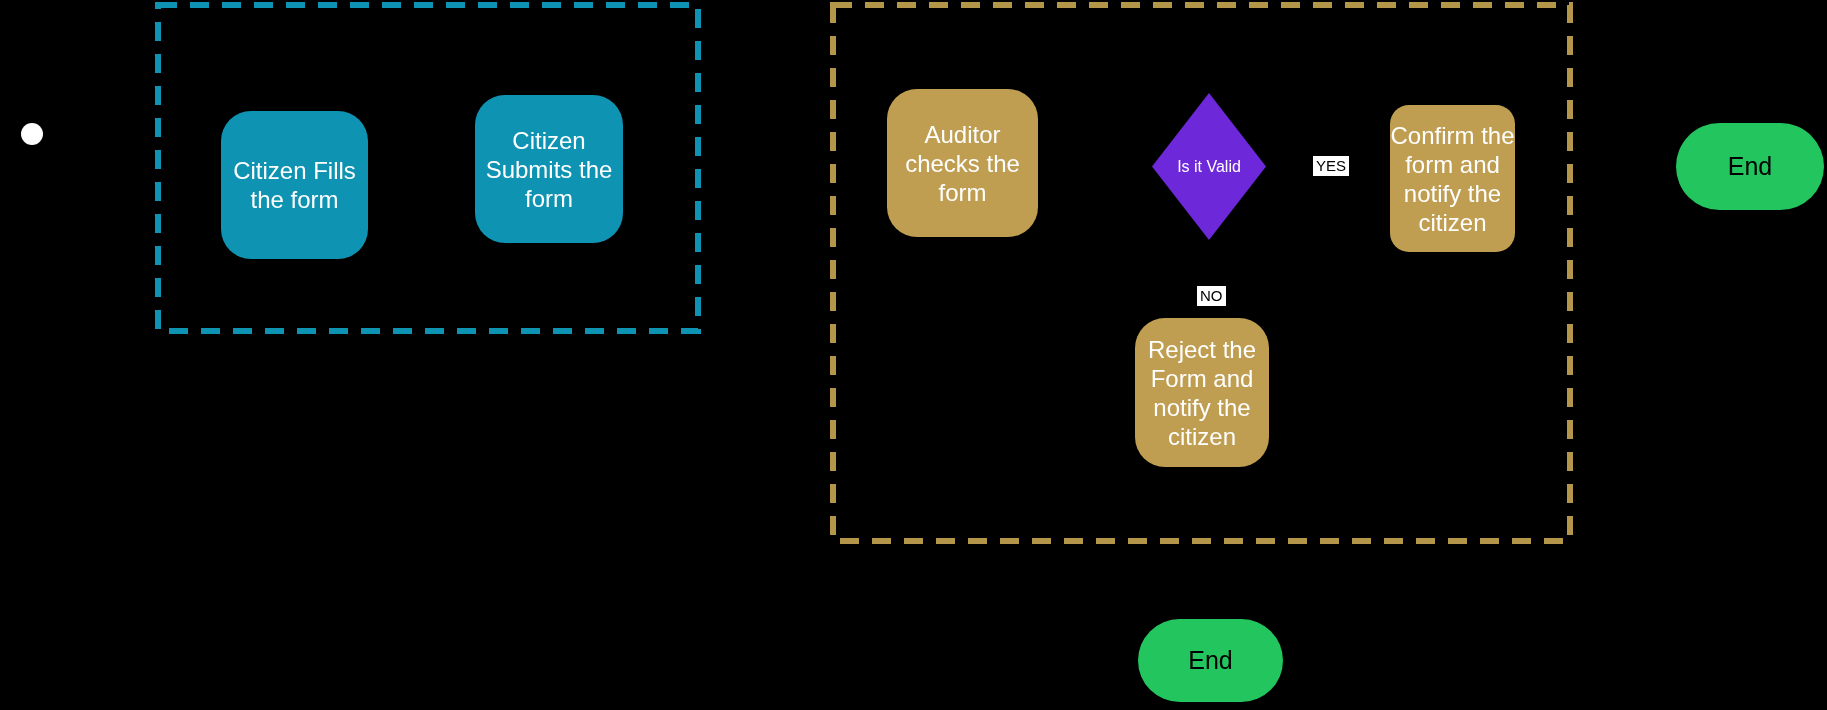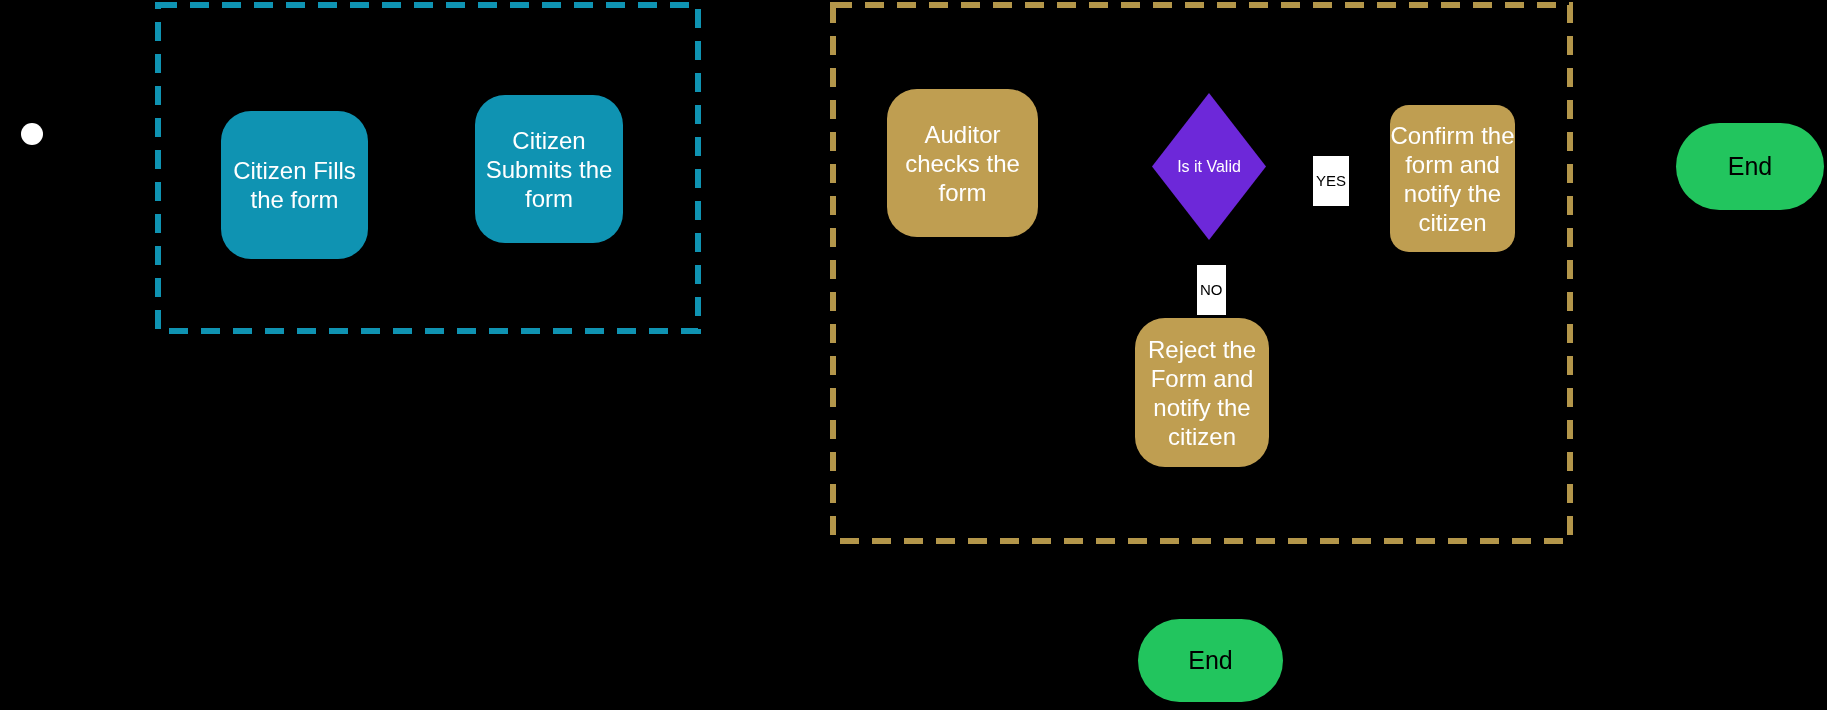--- a/index.html
+++ b/index.html
@@ -66,24 +66,24 @@
     line-height: 18px;
   }
 
   
   .edge-label {
     position: absolute;
     background: #ffffff;
     color: #000000;
     font-size: 15px;
     line-height: 18px;
-    padding: 16px 3px;
+    padding: 1px 3px;
   }
   .label-yes { left: 1313px; top: 156px; }
-  .label-no  { left: 1197px; top: 265px; }
+  .label-no  { left: 1197px; top: 286px; }
 
   
   .end-pill {
     position: absolute;
     background: #22c55e;
     color: #000000;
     display: flex;
     align-items: center;
     justify-content: center;
     font-size: 25px;

